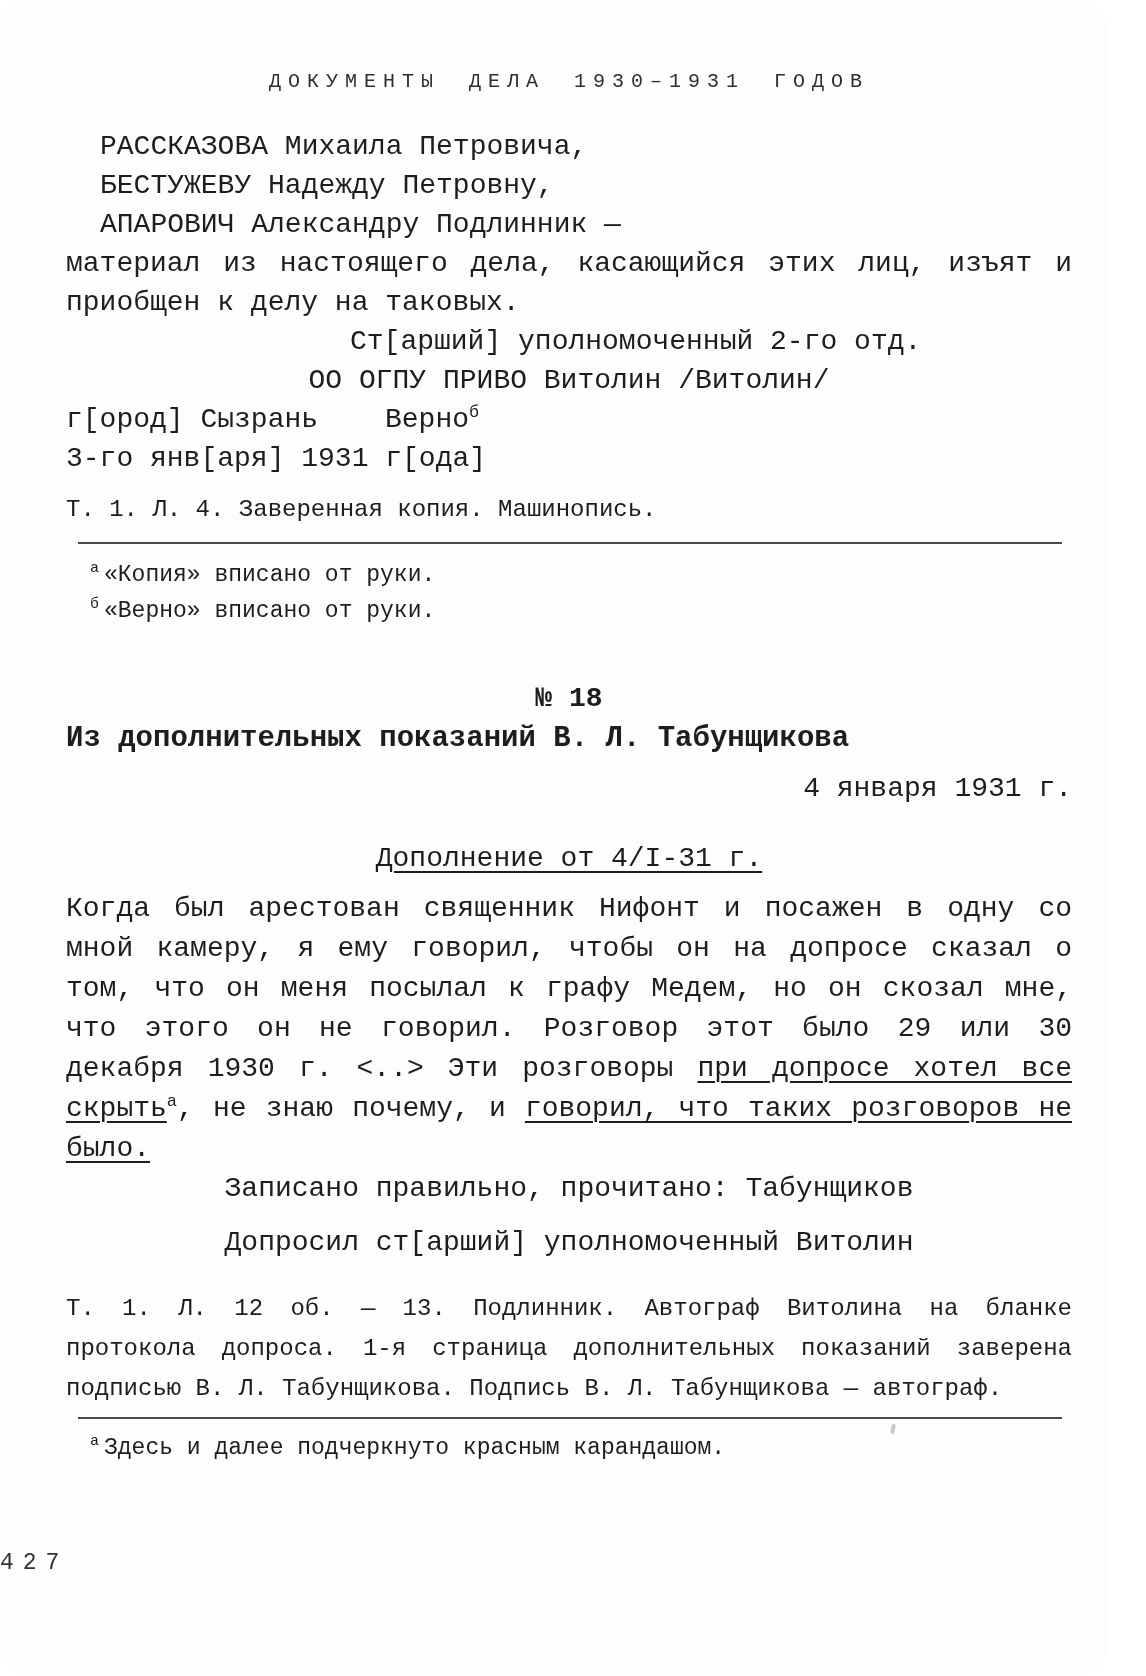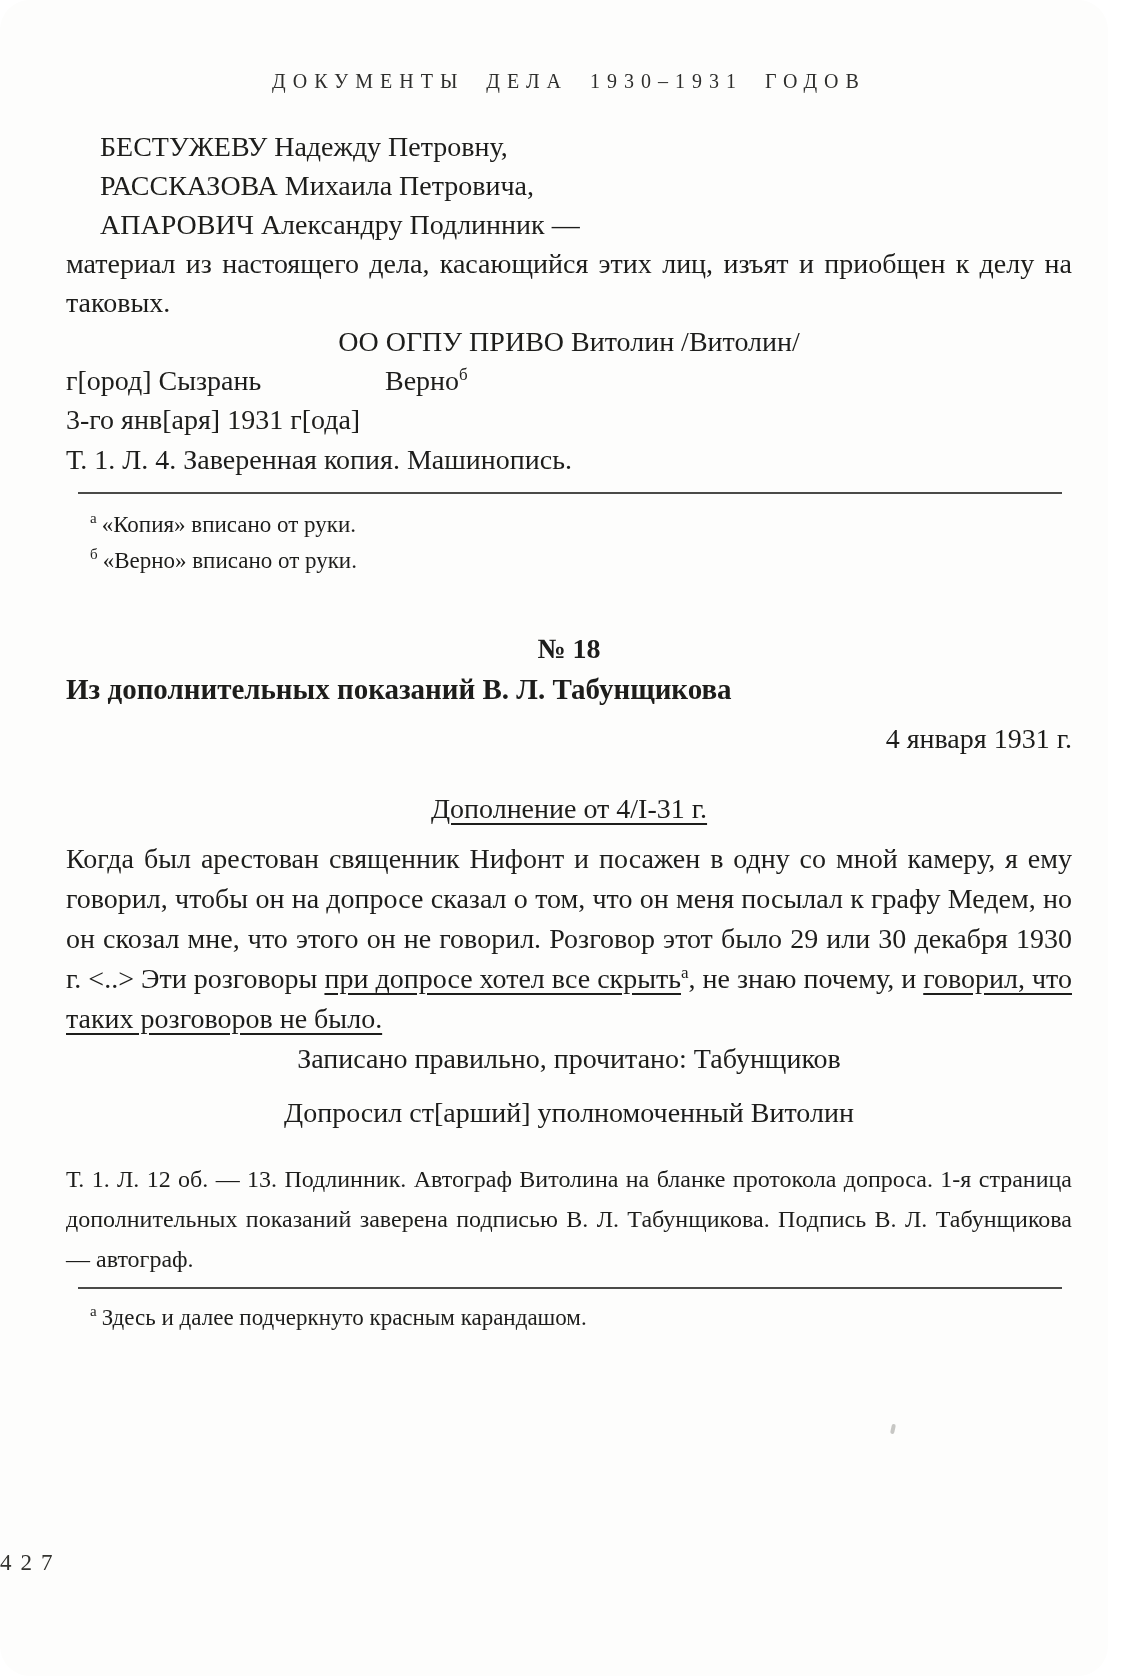--- a/index.html
+++ b/index.html
@@ -2,21 +2,21 @@
 <html lang="ru"><head>
 <meta charset="utf-8">
 <style>
   * { margin:0; padding:0; box-sizing:border-box; }
   html,body { background:#ffffff; }
   .page {
     position:relative;
     width:1108px; height:1676px;
     background:#fdfdfc;
     color:#1d1d1b;
-    font-family:Liberation Serif, serif;
+    font-family:Liberation Mono, monospace;
     overflow:hidden;
     border-radius:30px;
   }
   .content { position:absolute; left:66px; top:0; width:1006px; }
 
   .running-header {
     margin-top:70px;
     text-align:center;
     font-size:20px;
     letter-spacing:7px;
@@ -24,21 +24,21 @@
     color:#2e2e2c;
   }
 
   .docA { margin-top:34px; font-size:28px; line-height:39px; }
   .addressee { margin-left:34px; }
   .body-par { text-align:justify; }
   .signoff-role { margin-left:284px; }
   .signoff-org { text-align:center; }
   .place { display:inline-block; width:319px; }
 
-  .source-note { margin-top:5px; font-size:28px; line-height:32px; }
+  .source-note { margin-top:16px; font-size:24px; line-height:32px; }
 
   .fn-rule {
     border:0; border-top:2px solid #4a4a48;
     width:984px; margin:16px 0 0 12px;
   }
   .footnotes { margin:13px 0 0 24px; font-size:23px; line-height:36px; }
   sup.fn-mark { font-size:15px; line-height:0; vertical-align:super; margin-right:5px; }
 
   .docB { margin-top:50px; font-size:28px; line-height:40px; }
   .doc-number { text-align:center; font-weight:bold; font-size:28px; }
@@ -70,26 +70,27 @@
 </style>
 </head>
 <body>
 
 <div class="page">
   <div class="content">
 
     <div class="running-header">ДОКУМЕНТЫ ДЕЛА 1930–1931 ГОДОВ</div>
 
     <section class="docA">
+      <div class="addressee">РАССКАЗОВА Михаила Петровича,</div>
       <div class="addressee">БЕСТУЖЕВУ Надежду Петровну,</div>
-      <div class="addressee">РАССКАЗОВА Михаила Петровича,</div>
       <div class="addressee">АПАРОВИЧ Александру Подлинник —</div>
 
       <p class="body-par">материал из настоящего дела, касающийся этих лиц, изъят и приобщен к делу на таковых.</p>
 
+      <div class="signoff-role">Ст[арший] уполномоченный 2-го отд.</div>
       <div class="signoff-org">ОО ОГПУ ПРИВО Витолин /Витолин/</div>
 
       <div class="place-line">
         <span class="place">г[ород] Сызрань</span><span>Верно</span><sup class="note-mark">б</sup>
       </div>
 
       <div class="doc-date-line">3-го янв[аря] 1931 г[ода]</div>
 
       <div class="source-note">Т. 1. Л. 4. Заверенная копия. Машинопись.</div>
     </section>

